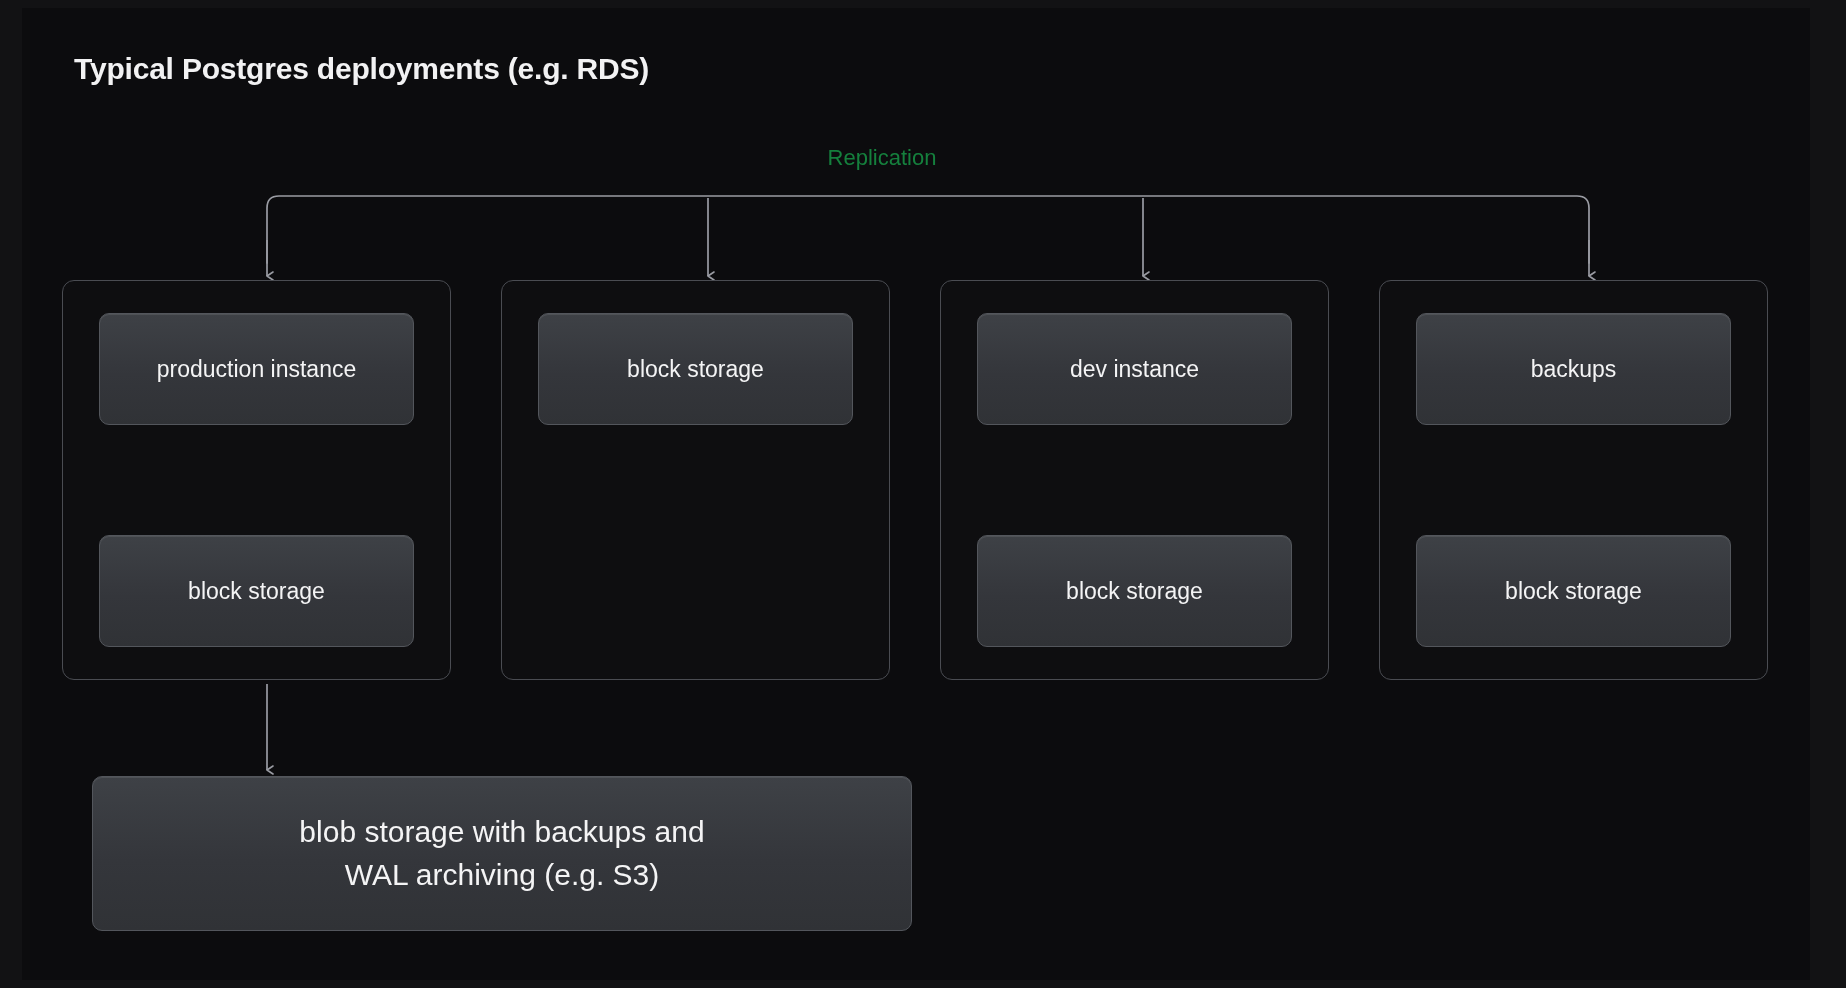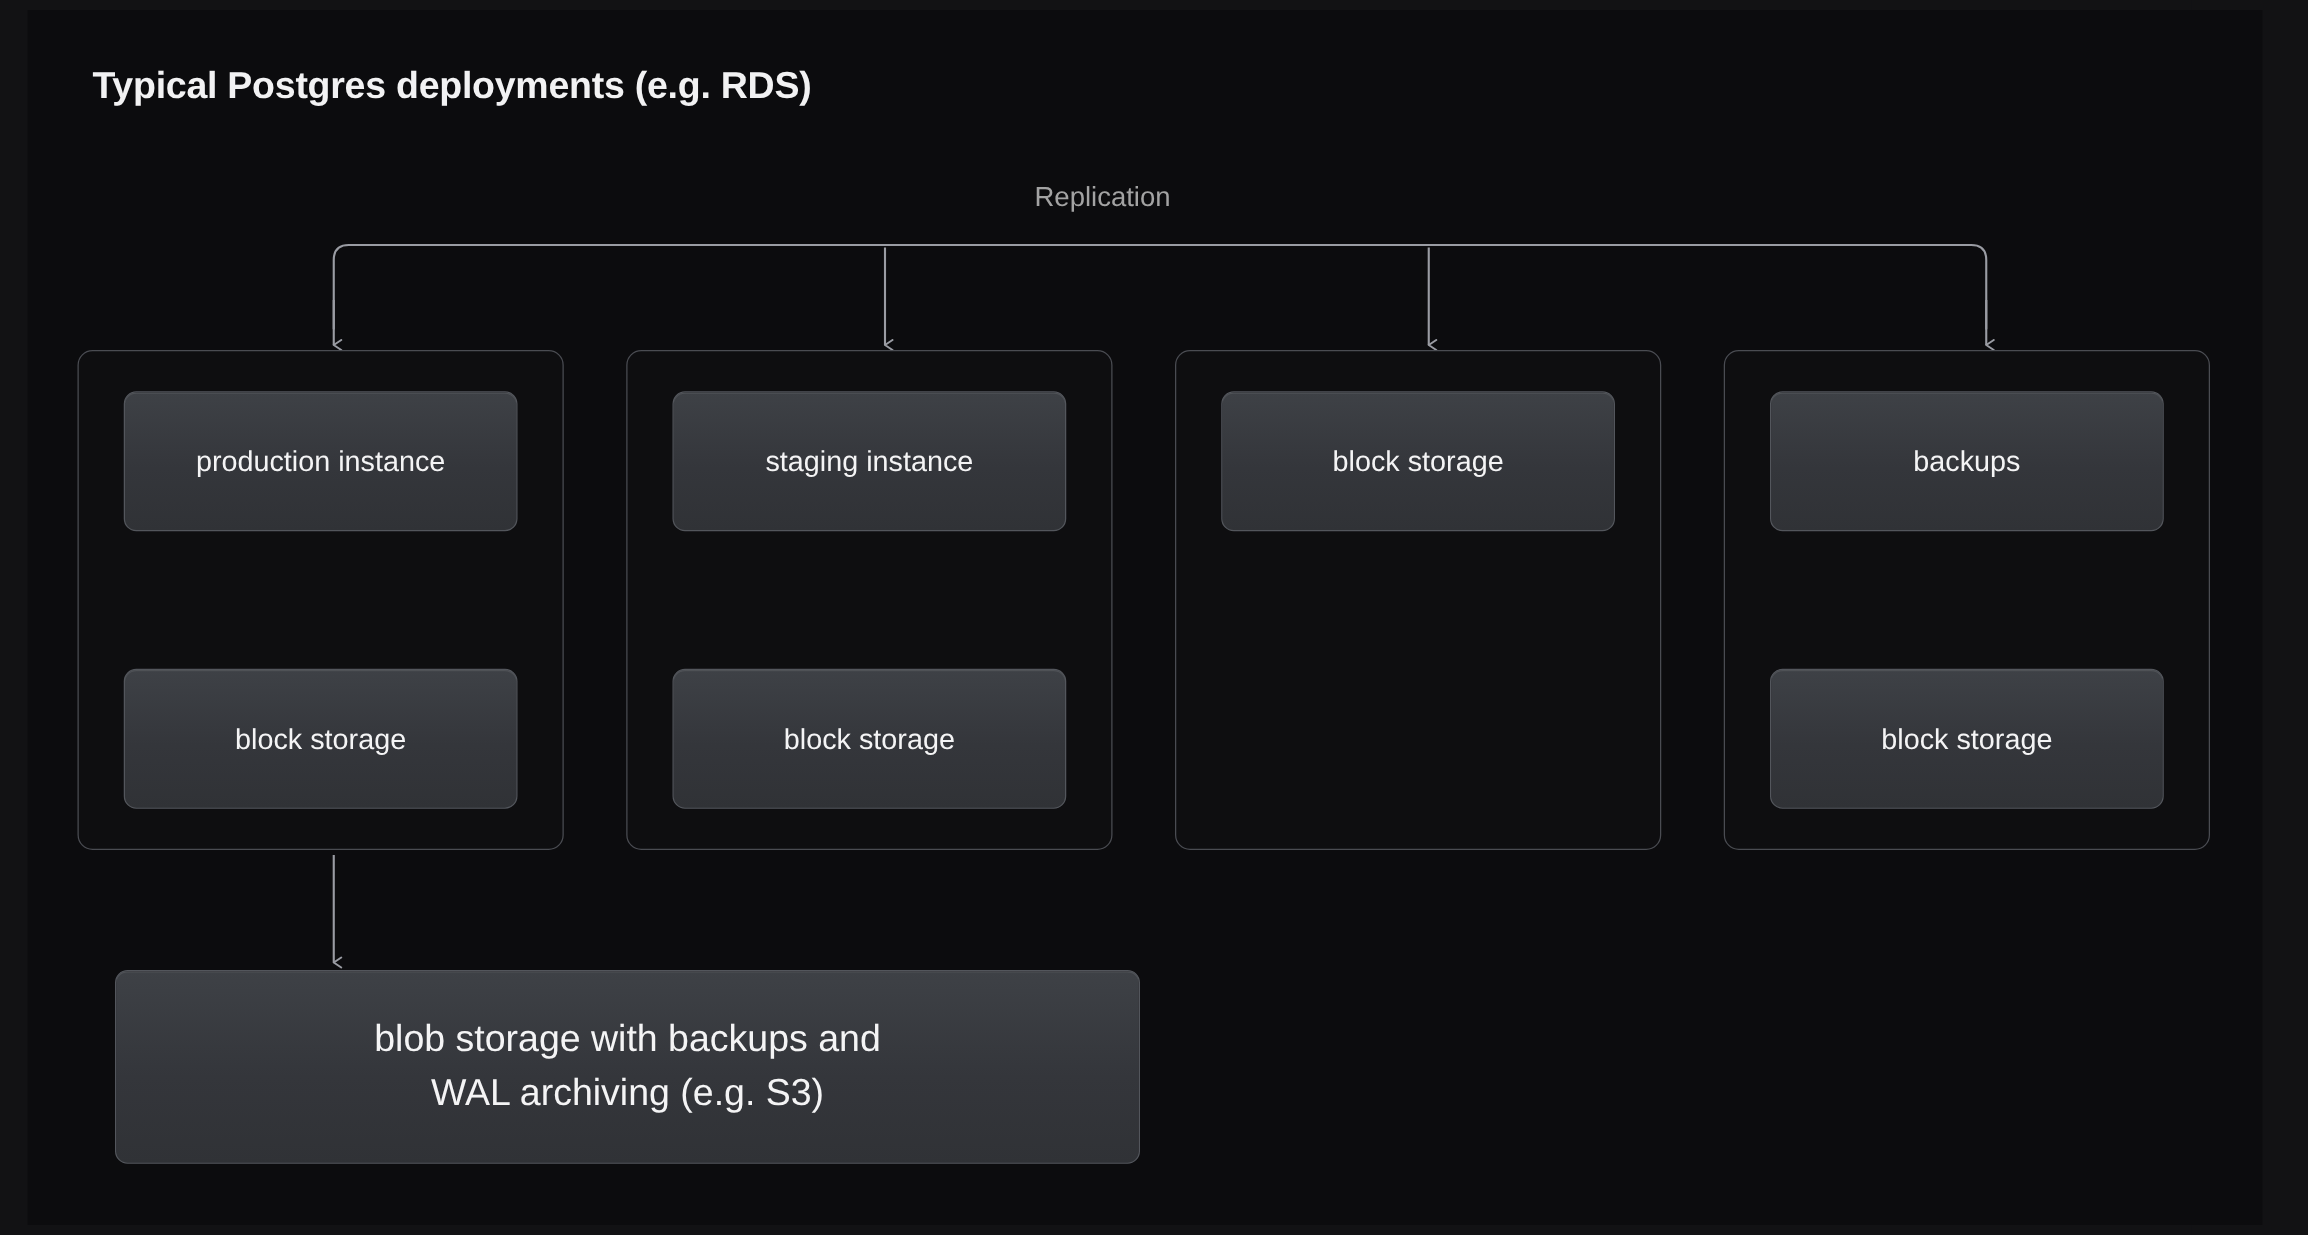--- a/index.html
+++ b/index.html
@@ -43,21 +43,21 @@
     white-space: nowrap;
   }
 
   #replication-label {
     position: absolute;
     left: 0;
     top: 137px;
     width: 1788px;
     text-align: center;
     font-size: 22px;
-    color: #a3a3a3;
+    color: #15803d;
   }
   
   #replication-label span {
     position: relative;
     left: -34px;
   }
 
   svg.edges {
     position: absolute;
     left: 0;
@@ -180,28 +180,28 @@
         <div class="node-box">
           <span>production instance</span>
         </div>
         <div class="node-box">
           <span>block storage</span>
         </div>
       </div>
 
       <div class="group-panel">
         <div class="node-box">
-          <span>staging instance</span>
-        </div>
-        <div class="node-box">
-          <span>block storage</span>
-        </div>
-      </div>
-
-      <div class="group-panel">
+          <span>block storage</span>
+        </div>
+      </div>
+
+      <div class="group-panel">
+        <div class="node-box">
+          <span>dev instance</span>
+        </div>
         <div class="node-box">
           <span>block storage</span>
         </div>
       </div>
 
       <div class="group-panel">
         <div class="node-box">
           <span>backups</span>
         </div>
         <div class="node-box">

